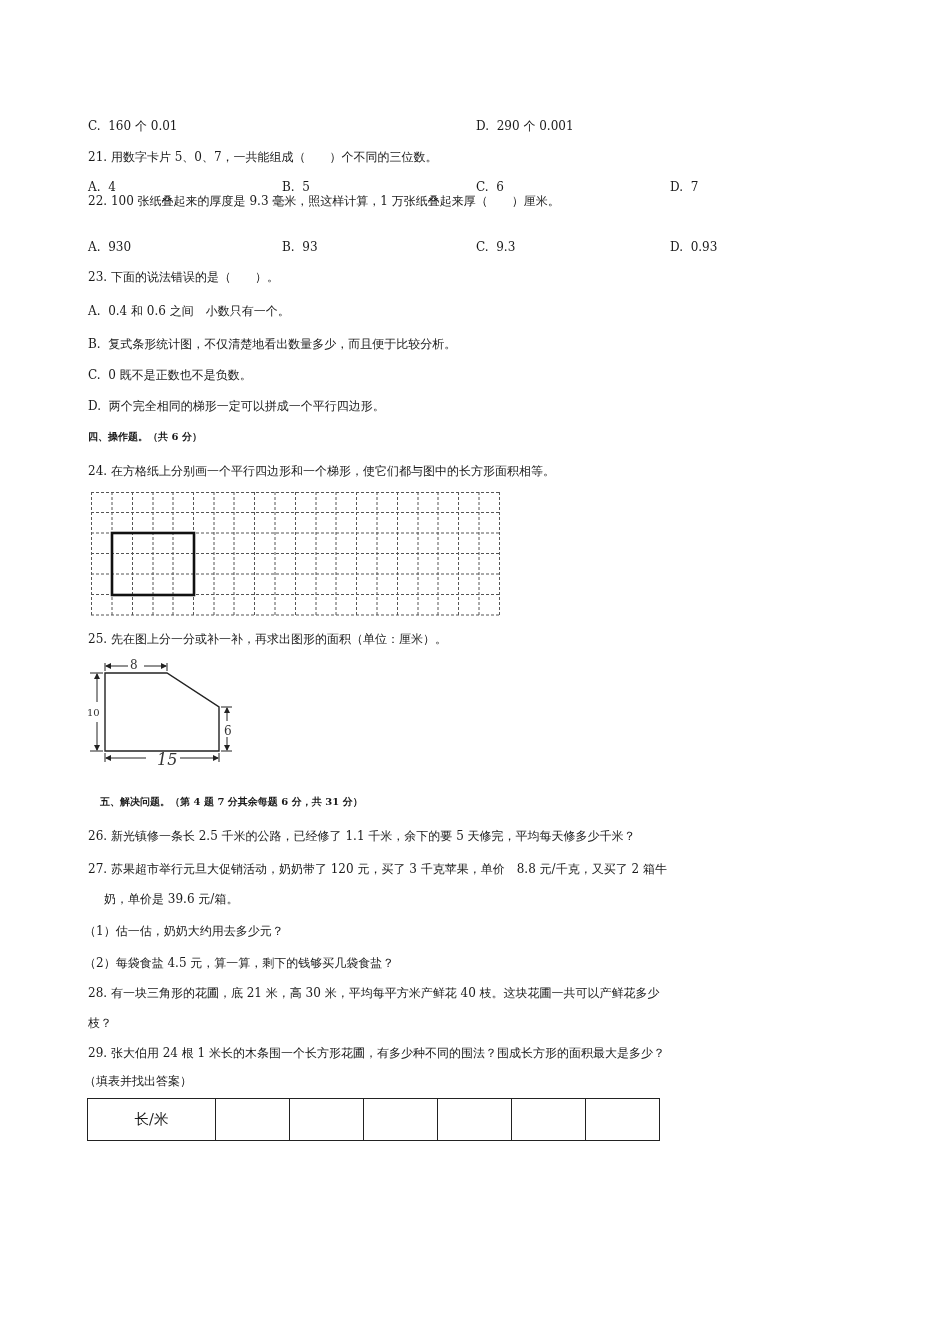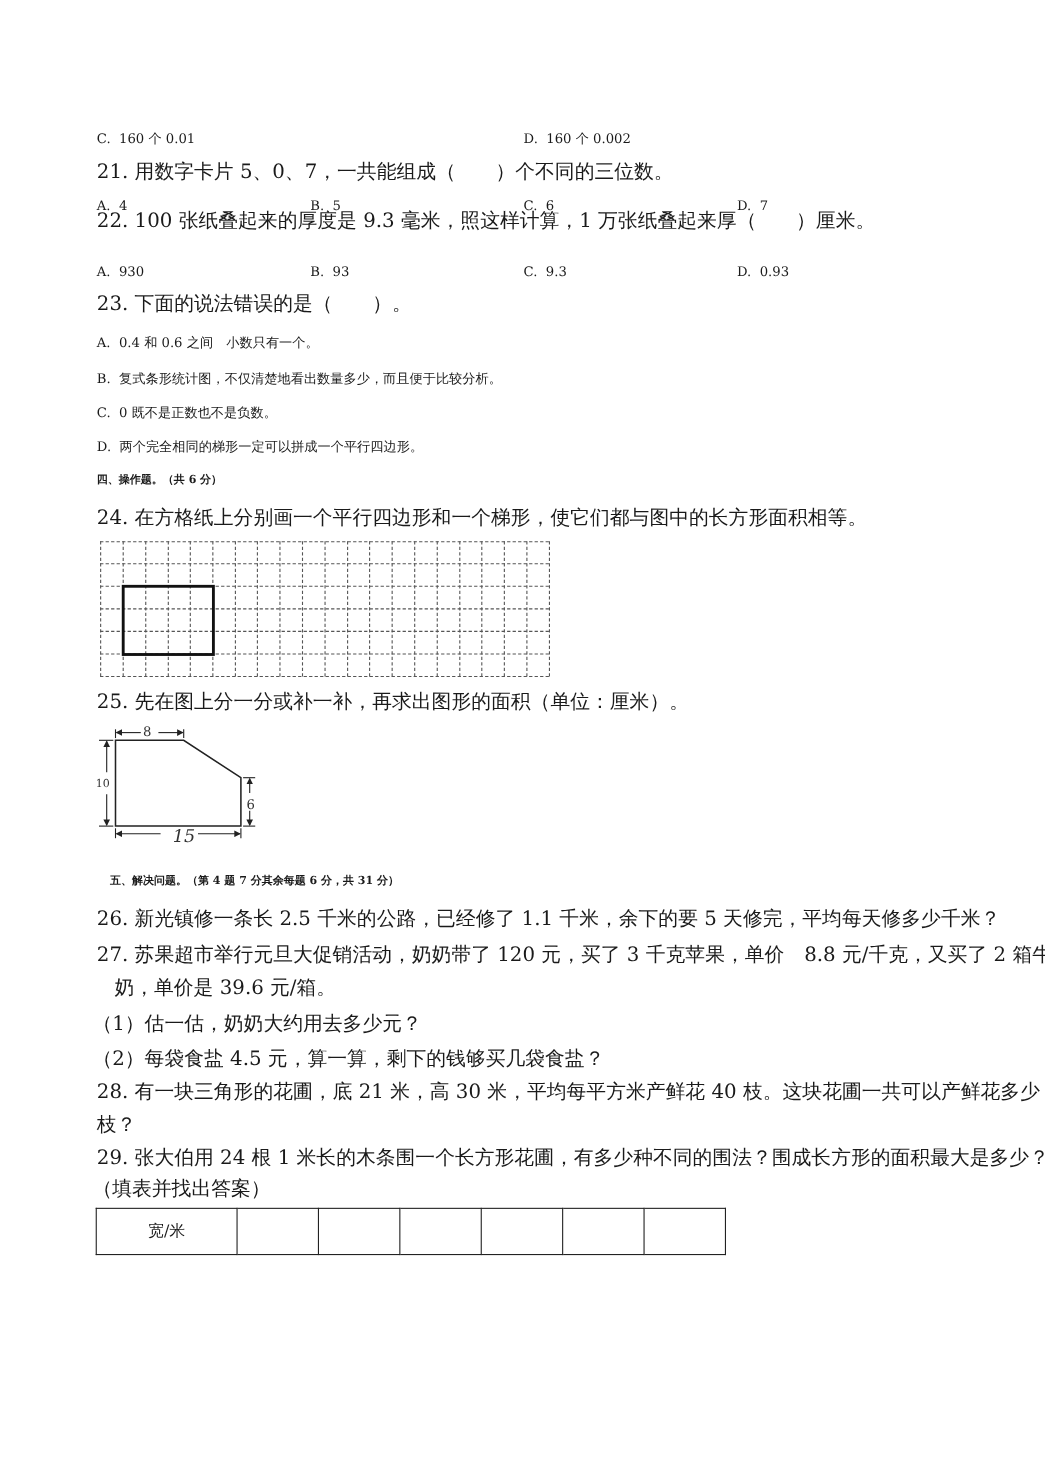--- a/index.html
+++ b/index.html
@@ -1,37 +1,37 @@
 <!DOCTYPE html>
 <html><head>
 <meta charset="utf-8">
 <style>
   html, body { margin: 0; padding: 0; background: #ffffff; }
   body { width: 950px; height: 1344px; position: relative; overflow: hidden;
          font-family: "DejaVu Serif", "Liberation Serif", serif; color: #1a1a1a; }
-  .line { position: absolute; font-size: 18px; line-height: 18px; white-space: nowrap; }
+  .line { position: absolute; font-size: 12px; line-height: 18px; white-space: nowrap; }
   .heading { position: absolute; font-size: 10px; font-weight: bold; line-height: 20px; white-space: nowrap; text-align: right; }
   .opt { position: absolute; font-size: 12px; line-height: 18px; white-space: nowrap; }
   svg { position: absolute; overflow: visible; }
   table.fill-table { position: absolute; left: 87px; top: 1098px; border-collapse: collapse; }
   table.fill-table td { border: 1.3px solid #222; height: 41px; padding: 0; text-align: center;
       font-size: 14.5px; }
   table.fill-table td.label { width: 127px; }
   table.fill-table td.cell { width: 73px; }
 </style>
 </head>
 <body>
 
 <div class="opt" style="left:88px;top:117px;">
   <span>C.</span>&nbsp;
   <span>160 个 0.01</span>
 </div>
 <div class="opt" style="left:476px;top:117px;">
   <span>D.</span>&nbsp;
-  <span>160 个 0.002</span>
+  <span>290 个 0.001</span>
 </div>
 
 <div class="line" style="left:88px;top:148px;">21. 用数字卡片 5、0、7，一共能组成（　　）个不同的三位数。</div>
 <div class="opt" style="left:88px;top:178px;">
   <span>A.</span>&nbsp;
   <span>4</span>
 </div>
 <div class="opt" style="left:282px;top:178px;">
   <span>B.</span>&nbsp;
   <span>5</span>
@@ -158,22 +158,22 @@
 <div class="line" style="left:104px;top:890px;">奶，单价是 39.6 元/箱。</div>
 <div class="line" style="left:84px;top:922px;">（1）估一估，奶奶大约用去多少元？</div>
 <div class="line" style="left:84px;top:954px;">（2）每袋食盐 4.5 元，算一算，剩下的钱够买几袋食盐？</div>
 <div class="line" style="left:88px;top:984px;">28. 有一块三角形的花圃，底 21 米，高 30 米，平均每平方米产鲜花 40 枝。这块花圃一共可以产鲜花多少</div>
 <div class="line" style="left:88px;top:1014px;">枝？</div>
 <div class="line" style="left:88px;top:1044px;">29. 张大伯用 24 根 1 米长的木条围一个长方形花圃，有多少种不同的围法？围成长方形的面积最大是多少？</div>
 <div class="line" style="left:84px;top:1072px;">（填表并找出答案）</div>
 
 <table class="fill-table">
   <tbody>
-  <tr>
-    <td class="label">宽/米</td>
+      <tr>
+    <td class="label">长/米</td>
     <td class="cell"></td>
     <td class="cell"></td>
     <td class="cell"></td>
     <td class="cell"></td>
     <td class="cell"></td>
     <td class="cell"></td>
   </tr>
 </tbody>
   </table>
 

